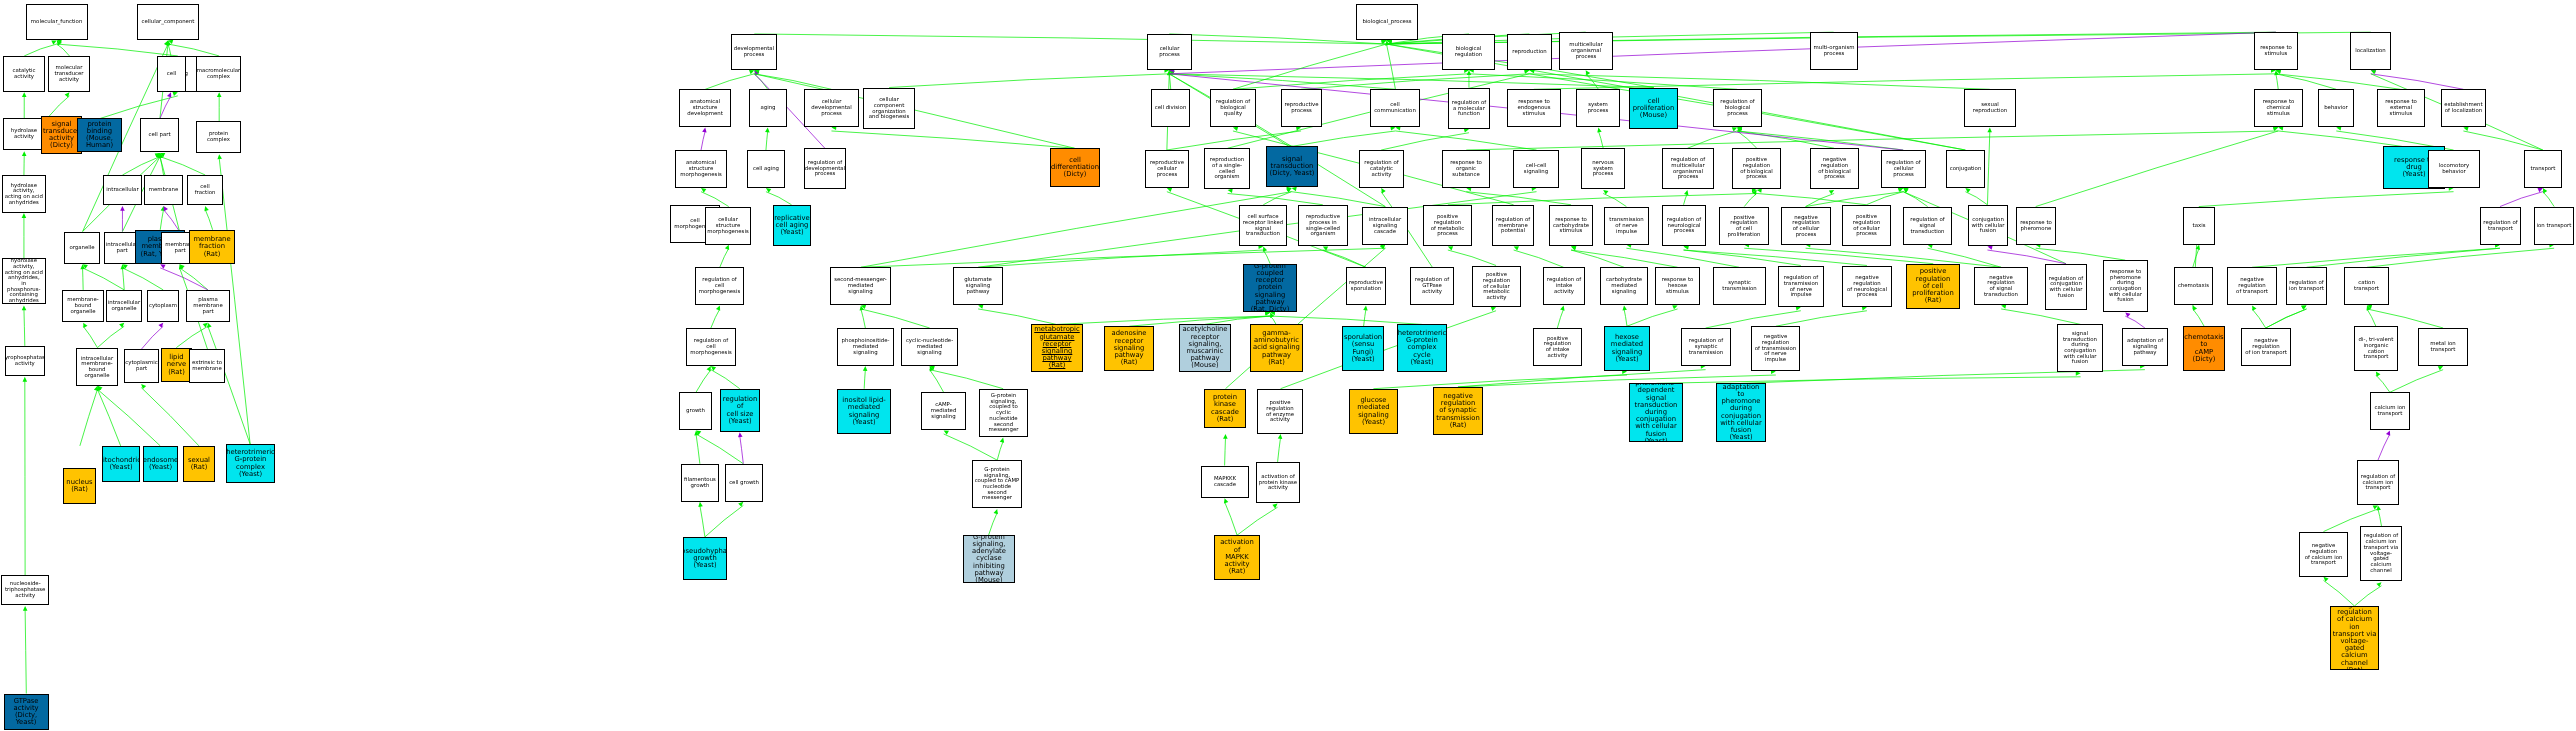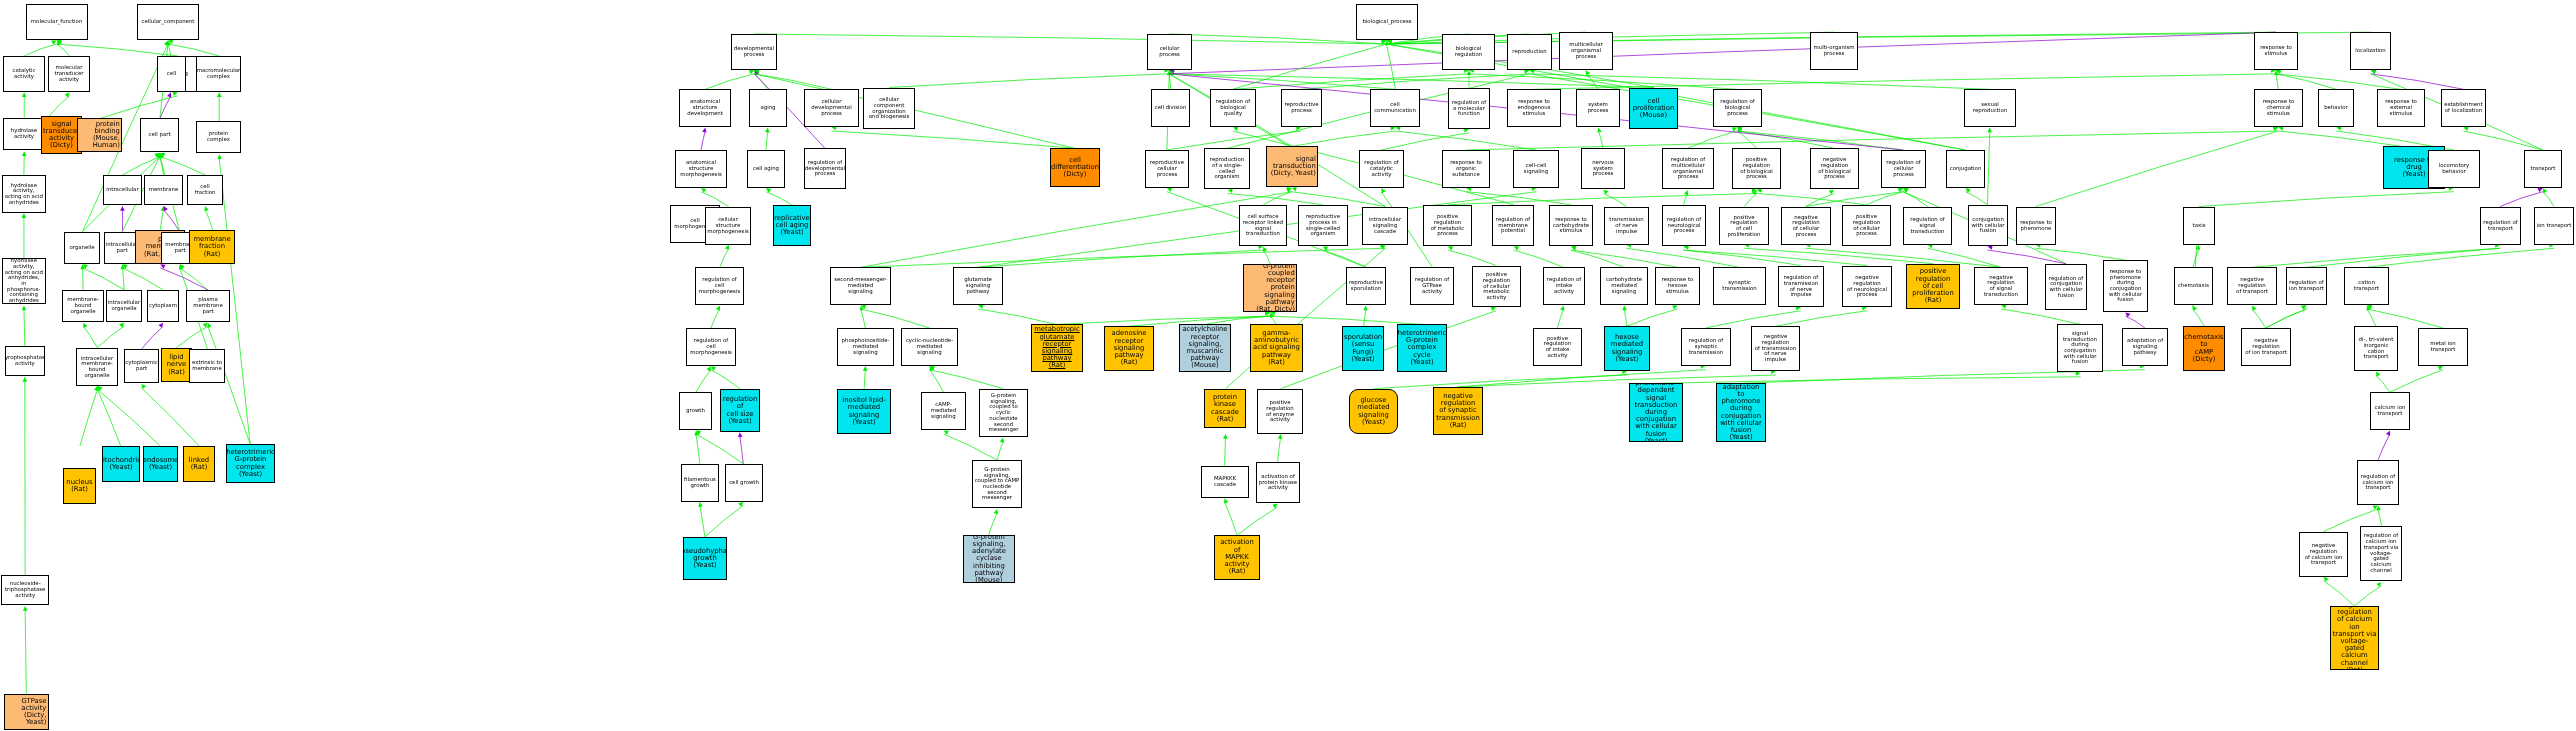--- a/index.html
+++ b/index.html
@@ -25,21 +25,21 @@
     text-align:center;
     line-height:1.06;
     font-size:5.4px;
     padding:0.6px 1.2px;
     white-space:pre-line;
     overflow:hidden;
     z-index:2;
   }
   .node.hl{font-size:6.8px;}
   .c-white{background:#ffffff;}
-  .c-grey{background:#fdba74;text-align:right;}
+  .c-grey{background:#0369a1;}
   .c-orange{background:#ff8c00;}
   .c-gold{background:#ffc300;}
   .c-cyan{background:#00e5ee;}
   .c-lblue{background:#b0cfdd;}
 </style>
 </head>
 <body>
 
 <div id="canvas">
   <svg id="edges" xmlns="http://www.w3.org/2000/svg" viewBox="0 0 4327 1228" width="2576" height="731">
@@ -507,21 +507,21 @@
     <div class="node c-gold hl" style="left: 161px; top: 348px; width: 31px; height: 34px;">lipid nerve
 (Rat)</div>
     <div class="node c-white" style="left: 189px; top: 349px; width: 36px; height: 34px;">extrinsic to
 membrane</div>
     <div class="node c-gold hl" style="left: 63px; top: 468px; width: 33px; height: 36px;">nucleus
 (Rat)</div>
     <div class="node c-cyan hl" style="left: 102px; top: 446px; width: 38px; height: 36px;">mitochondrion
 (Yeast)</div>
     <div class="node c-cyan hl" style="left: 143px; top: 446px; width: 35px; height: 36px;">endosome
 (Yeast)</div>
-    <div class="node c-gold hl" style="left: 183px; top: 446px; width: 32px; height: 36px;">linked
+    <div class="node c-gold hl" style="left: 183px; top: 446px; width: 32px; height: 36px;">sexual
 (Rat)</div>
     <div class="node c-cyan hl" style="left: 226px; top: 444px; width: 49px; height: 39px;">heterotrimeric
 G-protein complex
 (Yeast)</div>
     <div class="node c-white" style="left: 1356px; top: 4.2px; width: 62px; height: 36px;">biological_process</div>
     <div class="node c-white" style="left: 731px; top: 34px; width: 46px; height: 36px;">developmental
 process</div>
     <div class="node c-white" style="left: 1147px; top: 34px; width: 45px; height: 36px;">cellular process</div>
     <div class="node c-white" style="left: 1442px; top: 34px; width: 53px; height: 36px;">biological regulation</div>
     <div class="node c-white" style="left: 1507px; top: 34px; width: 45px; height: 36px;">reproduction</div>
@@ -764,21 +764,21 @@
     <div class="node c-white" style="left: 979px; top: 389px; width: 49px; height: 48px;">G-protein signaling,
 coupled to cyclic
 nucleotide second
 messenger</div>
     <div class="node c-gold hl" style="left: 1204px; top: 389px; width: 42px; height: 39px;">protein kinase
 cascade
 (Rat)</div>
     <div class="node c-white" style="left: 1257px; top: 389px; width: 46px; height: 45px;">positive regulation
 of enzyme
 activity</div>
-    <div class="node c-gold hl" style="left: 1349px; top: 389px; width: 49px; height: 45px; border-radius: 9px;">glucose mediated
+    <div class="node c-gold hl" style="left: 1349px; top: 389px; width: 49px; height: 45px;">glucose mediated
 signaling
 (Yeast)</div>
     <div class="node c-gold hl" style="left: 1433px; top: 387px; width: 50px; height: 48px;">negative regulation
 of synaptic
 transmission
 (Rat)</div>
     <div class="node c-cyan hl" style="left: 1629px; top: 383px; width: 54px; height: 59px;">pheromone-dependent
 signal transduction
 during conjugation
 with cellular

